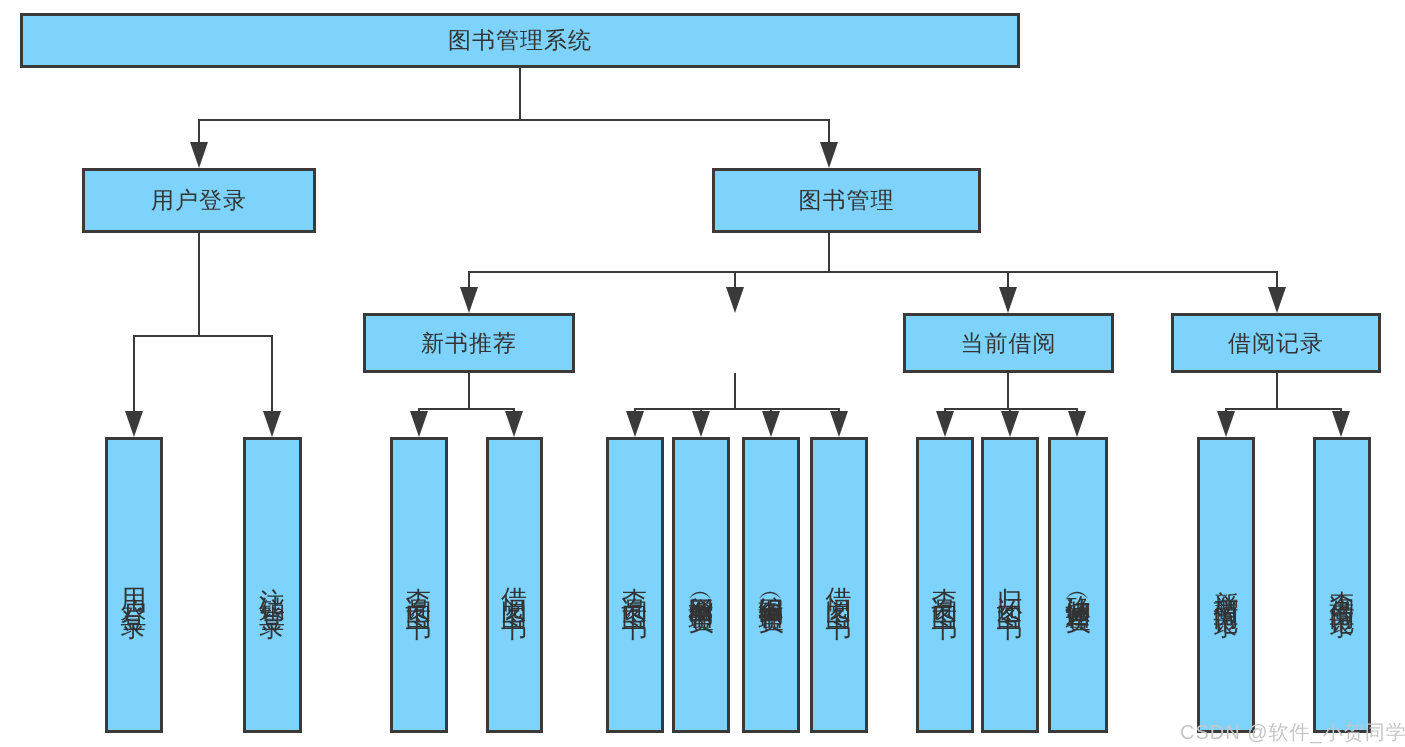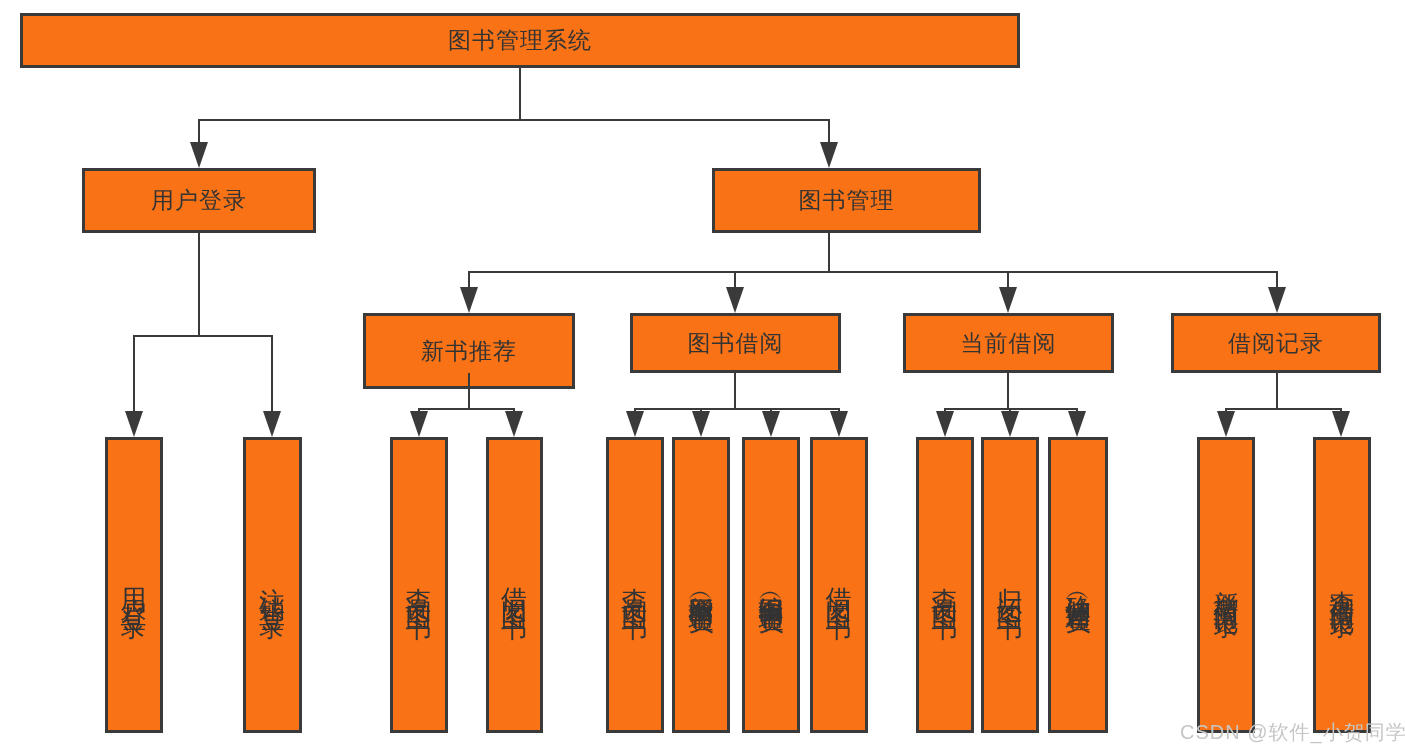--- a/index.html
+++ b/index.html
@@ -1,21 +1,21 @@
 <!DOCTYPE html>
 <html><head>
 <meta charset="utf-8">
 <style>
   html,body{margin:0;padding:0;background:#ffffff;}
   .canvas{
     position:relative;width:1405px;height:747px;background:#ffffff;overflow:hidden;
     font-family:"Liberation Sans","DejaVu Sans",sans-serif;color:#333333;
   }
   .box{
-    position:absolute;box-sizing:border-box;border:3px solid #3a3a3a;background:#f97316;
+    position:absolute;box-sizing:border-box;border:3px solid #3a3a3a;background:#7dd3fc;
     display:flex;align-items:center;justify-content:center;
   }
   .lbl-h{font-size:23px;color:#333333;white-space:nowrap;letter-spacing:1px;}
   .lbl-v{
     writing-mode:vertical-lr;text-orientation:mixed;
     font-size:26px;color:#333333;letter-spacing:9px;line-height:1;white-space:nowrap;
   }
   .lbl-v.mid{font-size:25px;letter-spacing:5px;}
   .lbl-v.tight{font-size:25px;letter-spacing:2px;}
   .ln{position:absolute;background:#3a3a3a;}
@@ -63,25 +63,22 @@
   <div class="ln" style="left:468px;top:271px;width:810px;height:2px;"></div>
   <div class="ln" style="left:468px;top:271px;width:2px;height:20px;"></div>
   <div class="ln" style="left:734px;top:271px;width:2px;height:20px;"></div>
   <div class="ln" style="left:1007px;top:271px;width:2px;height:20px;"></div>
   <div class="ln" style="left:1276px;top:271px;width:2px;height:20px;"></div>
   <div class="ah" style="left:460px;top:287px;"></div>
   <div class="ah" style="left:726px;top:287px;"></div>
   <div class="ah" style="left:999px;top:287px;"></div>
   <div class="ah" style="left:1268px;top:287px;"></div>
 
-  <div class="box" style="left:363px;top:313px;width:212px;height:76px;">
+  <div class="box" style="left:363px;top:313px;width:212px;height:60px;">
     <span class="lbl-h">新书推荐</span>
-  </div>
-  <div class="box" style="left:630px;top:313px;width:211px;height:60px;">
-    <span class="lbl-h">图书借阅</span>
   </div>
   <div class="box" style="left:1171px;top:313px;width:210px;height:60px;">
     <span class="lbl-h">借阅记录</span>
   </div>
   <div class="box" style="left:903px;top:313px;width:211px;height:60px;">
     <span class="lbl-h">当前借阅</span>
   </div>
 
   <div class="ln" style="left:468px;top:373px;width:2px;height:37px;"></div>
   <div class="ln" style="left:418px;top:408px;width:97px;height:2px;"></div>

